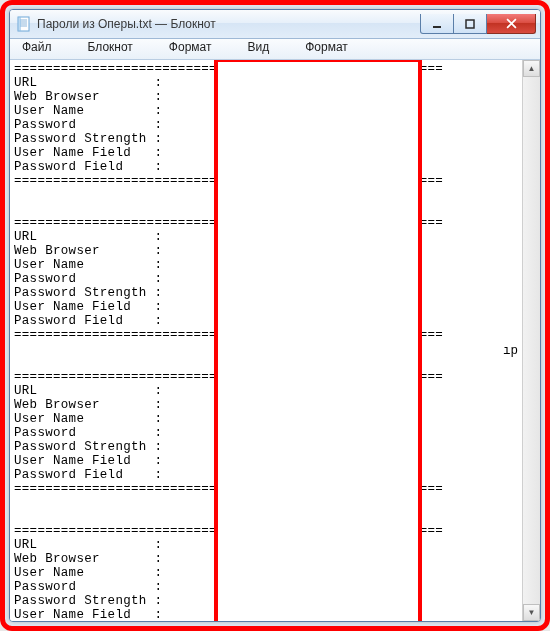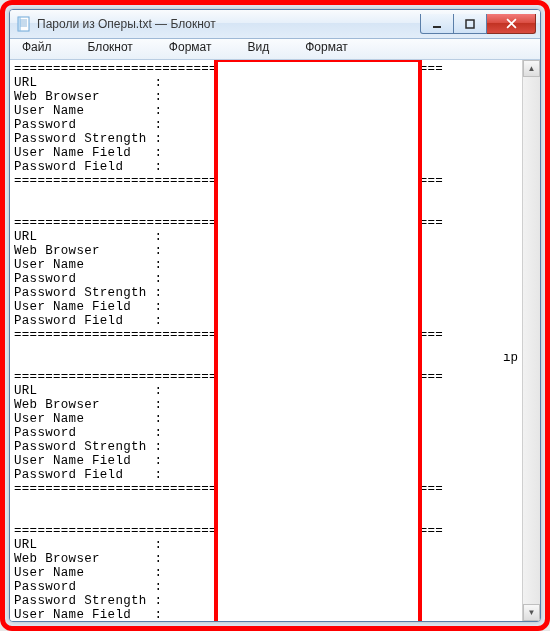--- a/index.html
+++ b/index.html
@@ -119,17 +119,17 @@
 URL               :
 Web Browser       :
 </div>
       <div class="vscroll">
         <div class="arrow up">▲</div>
         <div class="arrow down">▼</div>
       </div>
 
       <div class="redact" style="left:204px; top:-2px; width:200px; height:560px;"></div>
 
-      <span class="ext" style="position:absolute; right:22px; top:291px; font-family:'Courier New',monospace; font-size:12.5px;">ıp</span>
+      <span class="ext" style="position:absolute; right:22px; top:284px; font-family:'Courier New',monospace; font-size:12.5px;">ıp</span>
     </div>
 
   </div>
 </div>
 
 </body></html>

